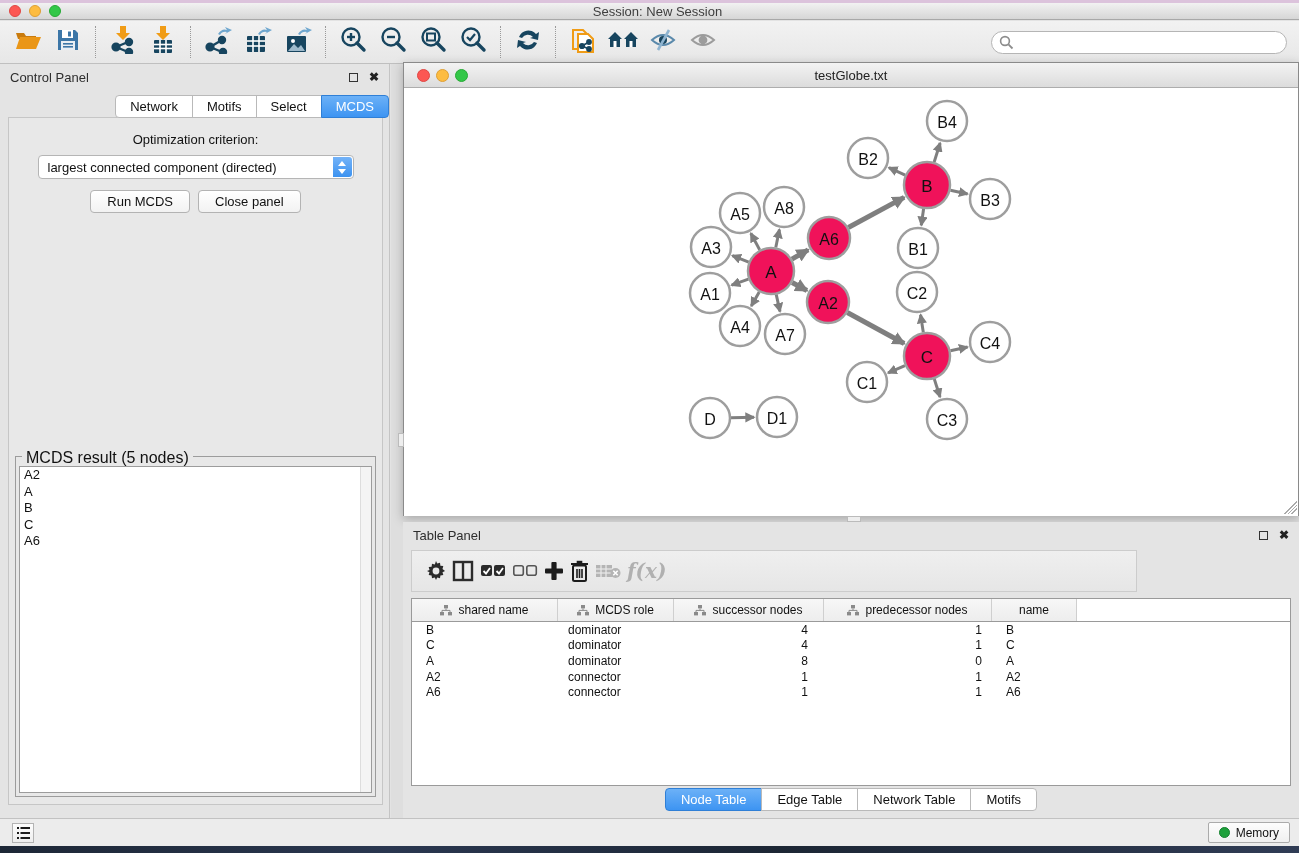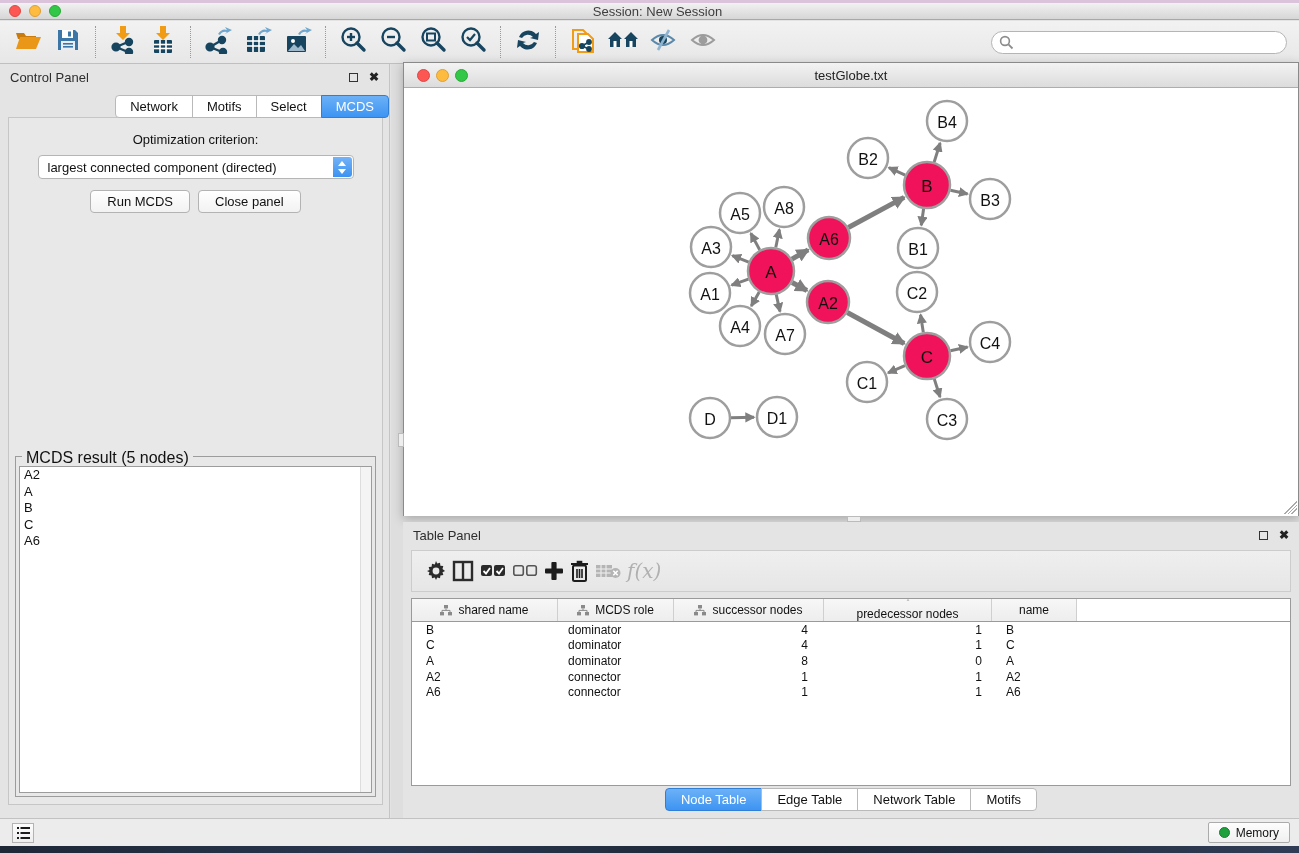--- a/index.html
+++ b/index.html
@@ -89,32 +89,32 @@
       linear-gradient(135deg, transparent 48%, #aaa 48%, #aaa 55%, transparent 55%),
       linear-gradient(135deg, transparent 62%, #aaa 62%, #aaa 69%, transparent 69%),
       linear-gradient(135deg, transparent 76%, #aaa 76%, #aaa 83%, transparent 83%); }
   #split-handle-left { position:absolute; left:-6px; top:370px; width:6px; height:14px;
     background:#eee; border:1px solid #bbb; }
   #split-handle-bottom { position:absolute; left:443px; bottom:-7px; width:14px; height:6px;
     background:#eee; border:1px solid #bbb; }
 
   
   #table-panel { position:absolute; left:403px; top:522px; width:896px; height:296px; background:#e4e4e4; }
-  #tp-toolbar { position:absolute; left:8px; top:28px; width:880px; height:42px;
+  #tp-toolbar { position:absolute; left:8px; top:28px; width:726px; height:42px;
     background:linear-gradient(#efefef,#e6e6e6); border:1px solid #cccccc;
-    display:flex; align-items:center; gap:6px; padding:0 14px; }
+    display:flex; align-items:center; gap:6px; padding:0 14px;font-weight:bold; }
   .tp-icon { display:flex; align-items:center; justify-content:center; height:30px; }
   .fx { font-family:"DejaVu Serif", serif; font-style:italic; font-size:20px; color:#b0b0b0; }
   #node-table { position:absolute; left:8px; top:76px; width:880px; height:188px;
     background:#fff; border:1px solid #9a9a9a; overflow:hidden; }
   #thead { display:flex; height:23px; border-bottom:1px solid #9a9a9a; font-size:12px; color:#111; }
   .th { background:linear-gradient(#f7f7f7,#ededed); border-right:1px solid #cfcfcf;
     display:flex; align-items:center; justify-content:center; gap:6px; }
   .th:nth-child(1){ width:146px; } .th:nth-child(2){ width:116px; }
-  .th:nth-child(3){ width:150px; } .th:nth-child(4){ width:168px;flex-direction:column; }
+  .th:nth-child(3){ width:150px; } .th:nth-child(4){ width:168px; }
   .th:nth-child(5){ width:85px; }
   .trow { display:flex; height:15.6px; font-size:12px; color:#111; align-items:center; }
   .tcell { padding:0 4px; white-space:nowrap; }
   .tcell.c0 { width:146px; padding-left:14px; }
   .tcell.c1 { width:116px; padding-left:10px; }
   .tcell.c2 { width:150px; text-align:right; padding-right:16px; }
   .tcell.c3 { width:168px; text-align:right; padding-right:10px; }
   .tcell.c4 { width:85px; padding-left:14px; }
   #tp-tabs { position:absolute; left:0; right:0; bottom:7px; display:flex; justify-content:center; }
   .tp-tab { height:23px; padding:8px 15px; background:#fff; border:1px solid #b9b9b9;

